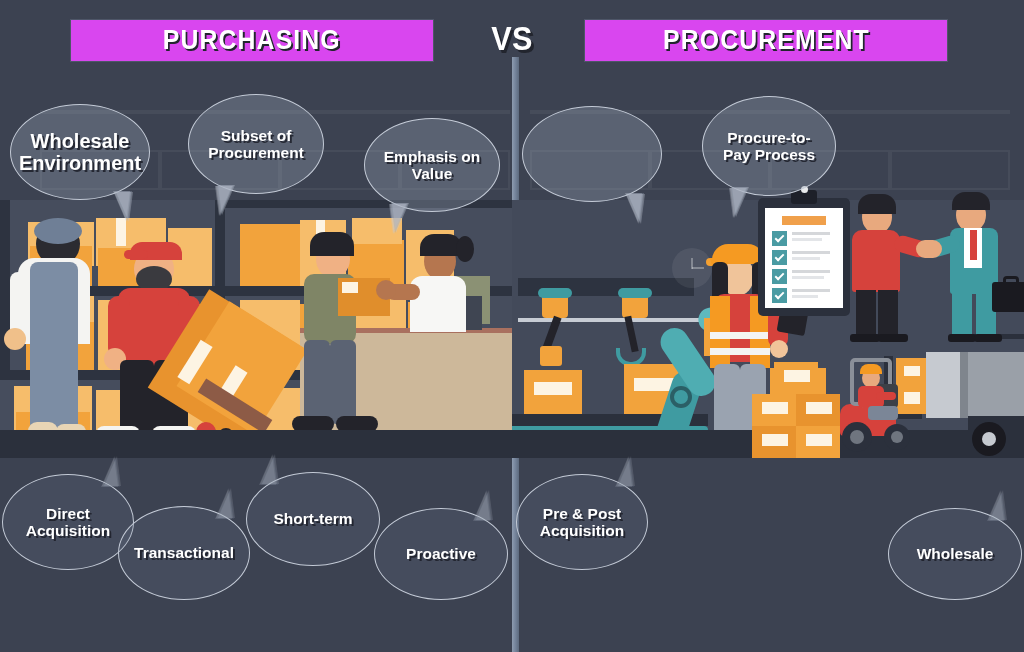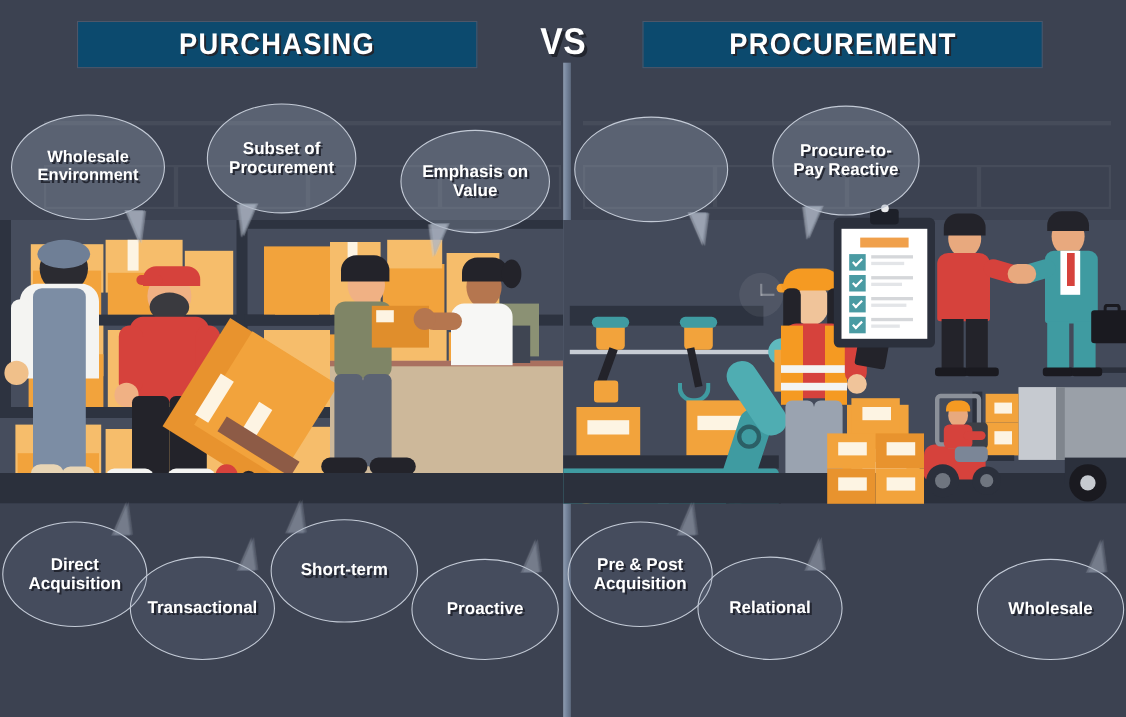--- a/index.html
+++ b/index.html
@@ -12,21 +12,21 @@
   #stage {
     position: relative;
     width: 1024px; height: 652px;
     background: #3c4251;
     overflow: hidden;
   }
 
   
   .hdr-box {
     position: absolute; top: 19px; height: 43px;
-    background: #0c4a6e;
+    background: #d946ef;
     border: 1px solid #4e5668;
     display: flex; align-items: center; justify-content: center;
   }
   #hdr-left  { left: 70px;  width: 364px; }
   #hdr-right { left: 584px; width: 364px; }
   .hdr-text {
     color: #ffffff;
     font-size: 27px;
     font-weight: bold;
     letter-spacing: 1.2px;
@@ -436,38 +436,38 @@
     <div style="position:absolute;left:10px;top:72px;width:26px;height:12px;background:#fdf4e3;"></div>
     <div style="position:absolute;left:44px;top:64px;width:44px;height:32px;background:#f2a33c;"></div>
     <div style="position:absolute;left:54px;top:72px;width:26px;height:12px;background:#fdf4e3;"></div>
   </div>
 
   <div style="position:absolute;left:672px;top:248px;width:40px;height:40px;border-radius:50%;background:rgba(255,255,255,0.07);">
     <div style="position:absolute;left:19px;top:10px;width:2px;height:11px;background:rgba(255,255,255,0.3);"></div>
     <div style="position:absolute;left:20px;top:19px;width:12px;height:2px;background:rgba(255,255,255,0.3);"></div>
   </div>
 
-  <div class="bubble" style="left:10px;top:104px;width:140px;height:96px;font-size:15px;">
+  <div class="bubble" style="left:10px;top:104px;width:140px;height:96px;font-size:20px;">
     <span class="btxt">Wholesale Environment</span>
     <span class="tail tail-dr" style="left:104px;top:86px;"></span>
   </div>
   <div class="bubble" style="left:188px;top:94px;width:136px;height:100px;font-size:15.5px;">
     <span class="btxt">Subset of Procurement</span>
     <span class="tail tail-dl" style="left:28px;top:90px;"></span>
   </div>
   <div class="bubble" style="left:364px;top:118px;width:136px;height:94px;font-size:15.5px;">
     <span class="btxt">Emphasis on Value</span>
     <span class="tail tail-dl" style="left:26px;top:84px;"></span>
   </div>
 
   <div class="bubble" style="left:522px;top:106px;width:140px;height:96px;font-size:15.5px;">
     <span class="tail tail-dr" style="left:104px;top:86px;"></span>
   </div>
   <div class="bubble" style="left:702px;top:96px;width:134px;height:100px;font-size:15.5px;">
-    <span class="btxt">Procure-to-Pay Reactive</span>
+    <span class="btxt">Procure-to-Pay Process</span>
     <span class="tail tail-dl" style="left:28px;top:90px;"></span>
   </div>
 
   <div class="bubble dim" style="left:2px;top:474px;width:132px;height:96px;font-size:15.5px;">
     <span class="btxt">Direct Acquisition</span>
     <span class="tail tail-ur" style="left:100px;top:-18px;"></span>
   </div>
   <div class="bubble dim" style="left:118px;top:506px;width:132px;height:94px;font-size:15.5px;">
     <span class="btxt">Transactional</span>
     <span class="tail tail-ur" style="left:98px;top:-18px;"></span>
@@ -478,22 +478,18 @@
   </div>
   <div class="bubble dim" style="left:374px;top:508px;width:134px;height:92px;font-size:15.5px;">
     <span class="btxt">Proactive</span>
     <span class="tail tail-ur" style="left:100px;top:-18px;"></span>
   </div>
 
   <div class="bubble dim" style="left:516px;top:474px;width:132px;height:96px;font-size:15.5px;">
     <span class="btxt">Pre &amp; Post Acquisition</span>
     <span class="tail tail-ur" style="left:100px;top:-18px;"></span>
   </div>
-  <div class="bubble dim" style="left:634px;top:506px;width:132px;height:94px;font-size:15.5px;">
-    <span class="btxt">Relational</span>
-    <span class="tail tail-ur" style="left:98px;top:-18px;"></span>
-  </div>
   <div class="bubble dim" style="left:888px;top:508px;width:134px;height:92px;font-size:15.5px;">
     <span class="btxt">Wholesale</span>
     <span class="tail tail-ur" style="left:100px;top:-18px;"></span>
   </div>
 
 </div>
 
 </body></html>

